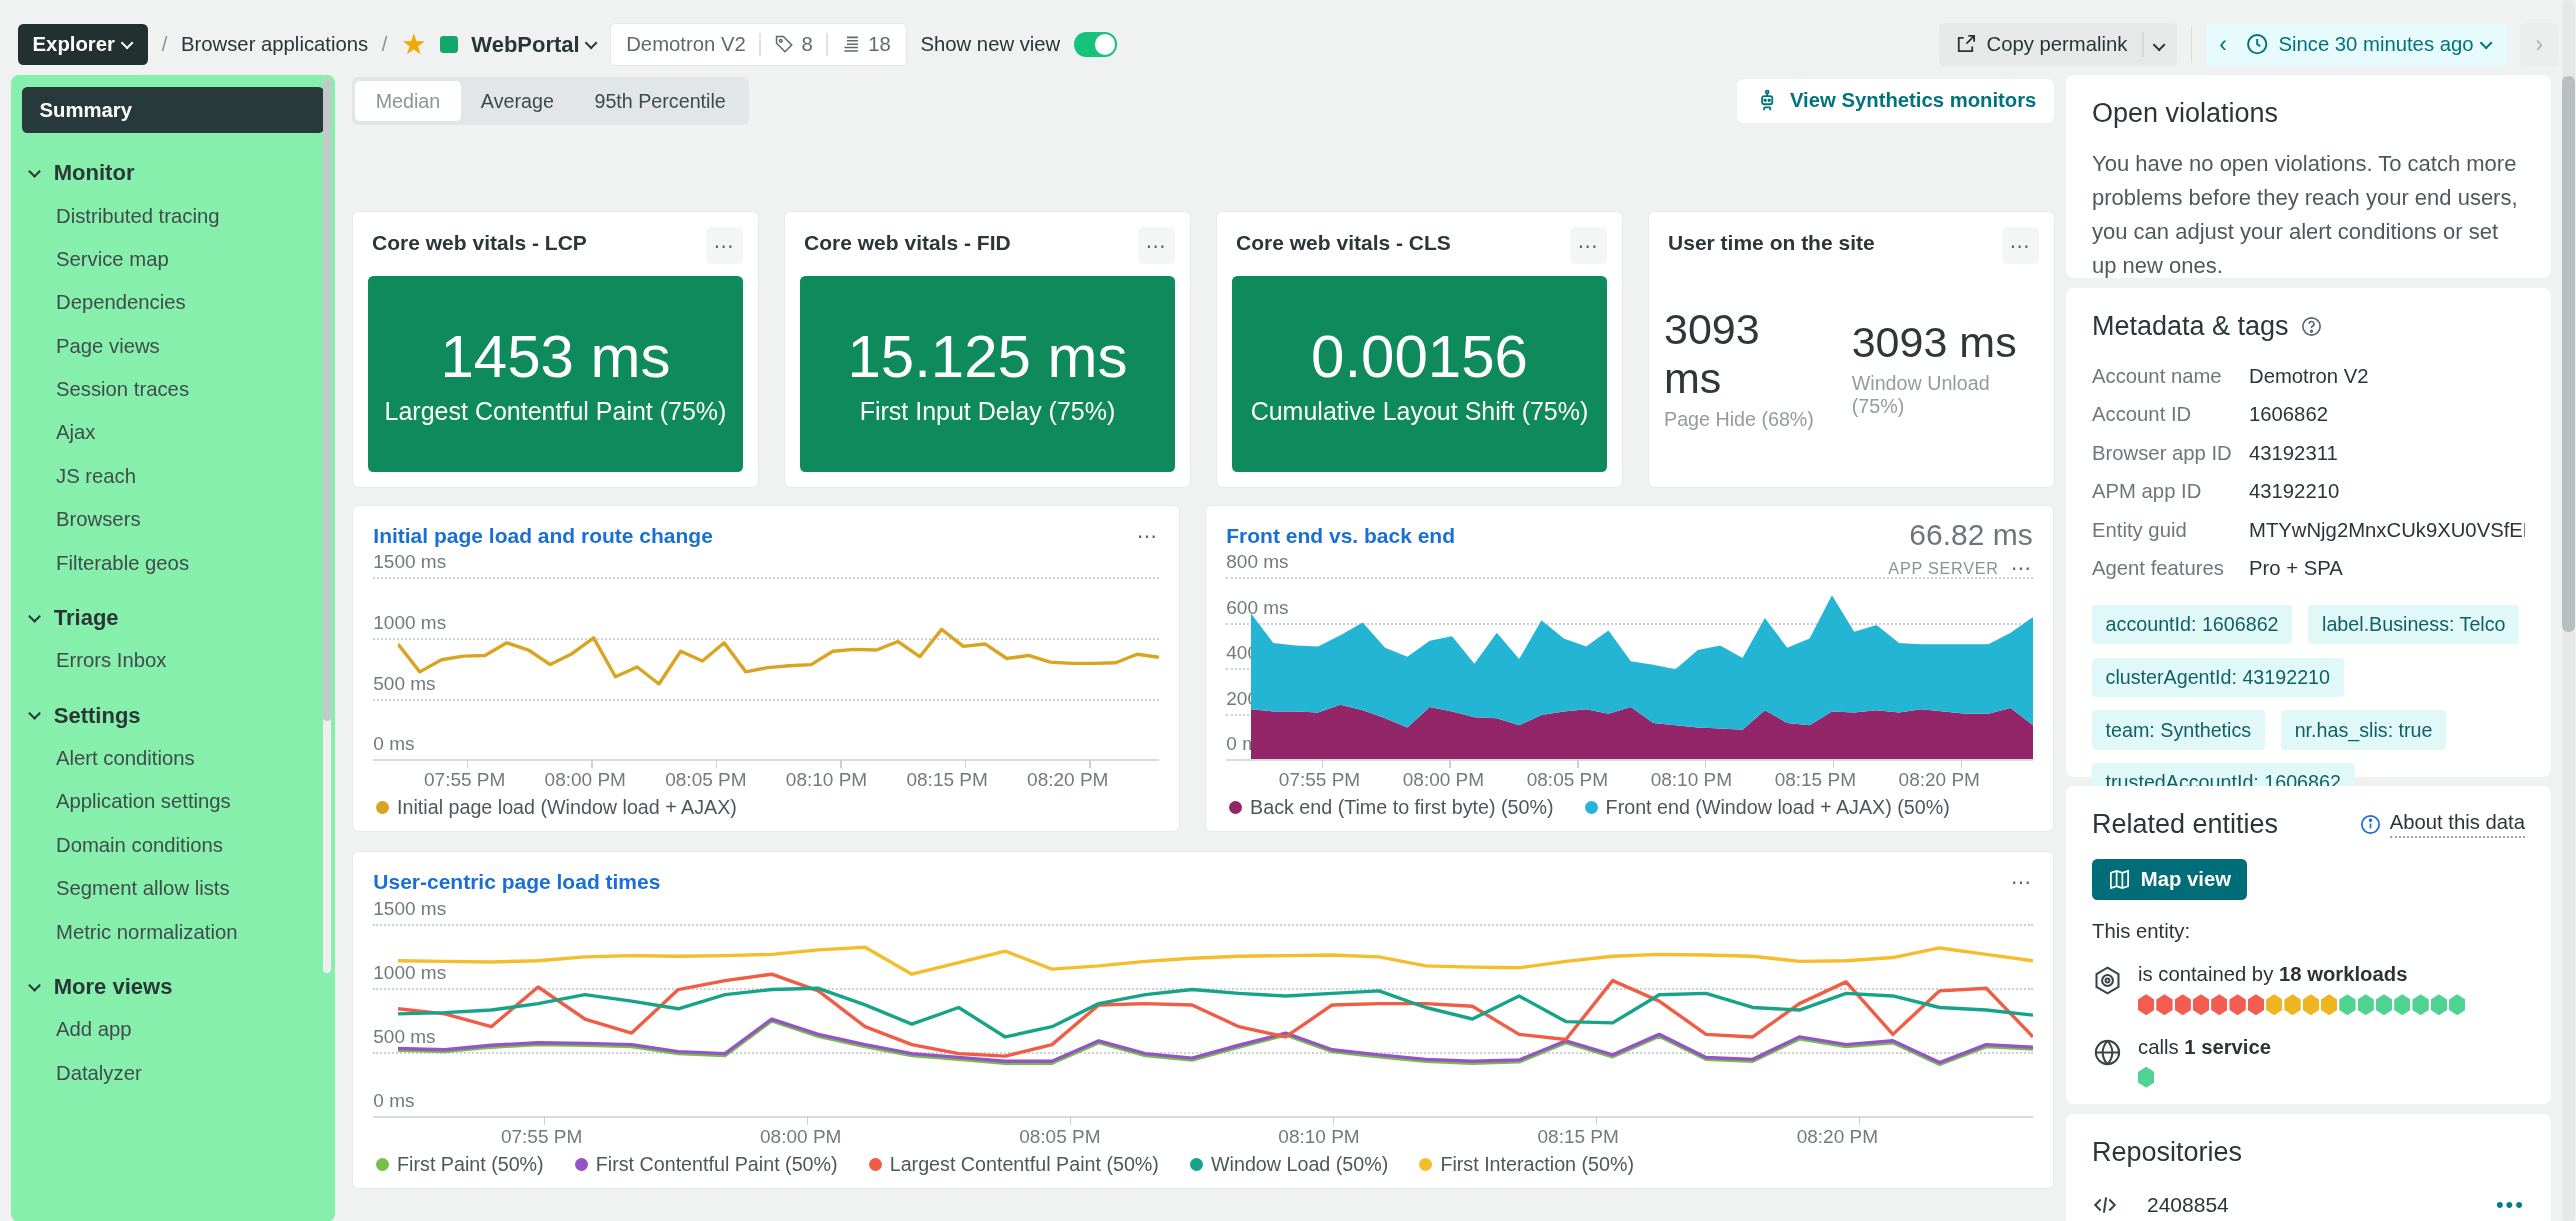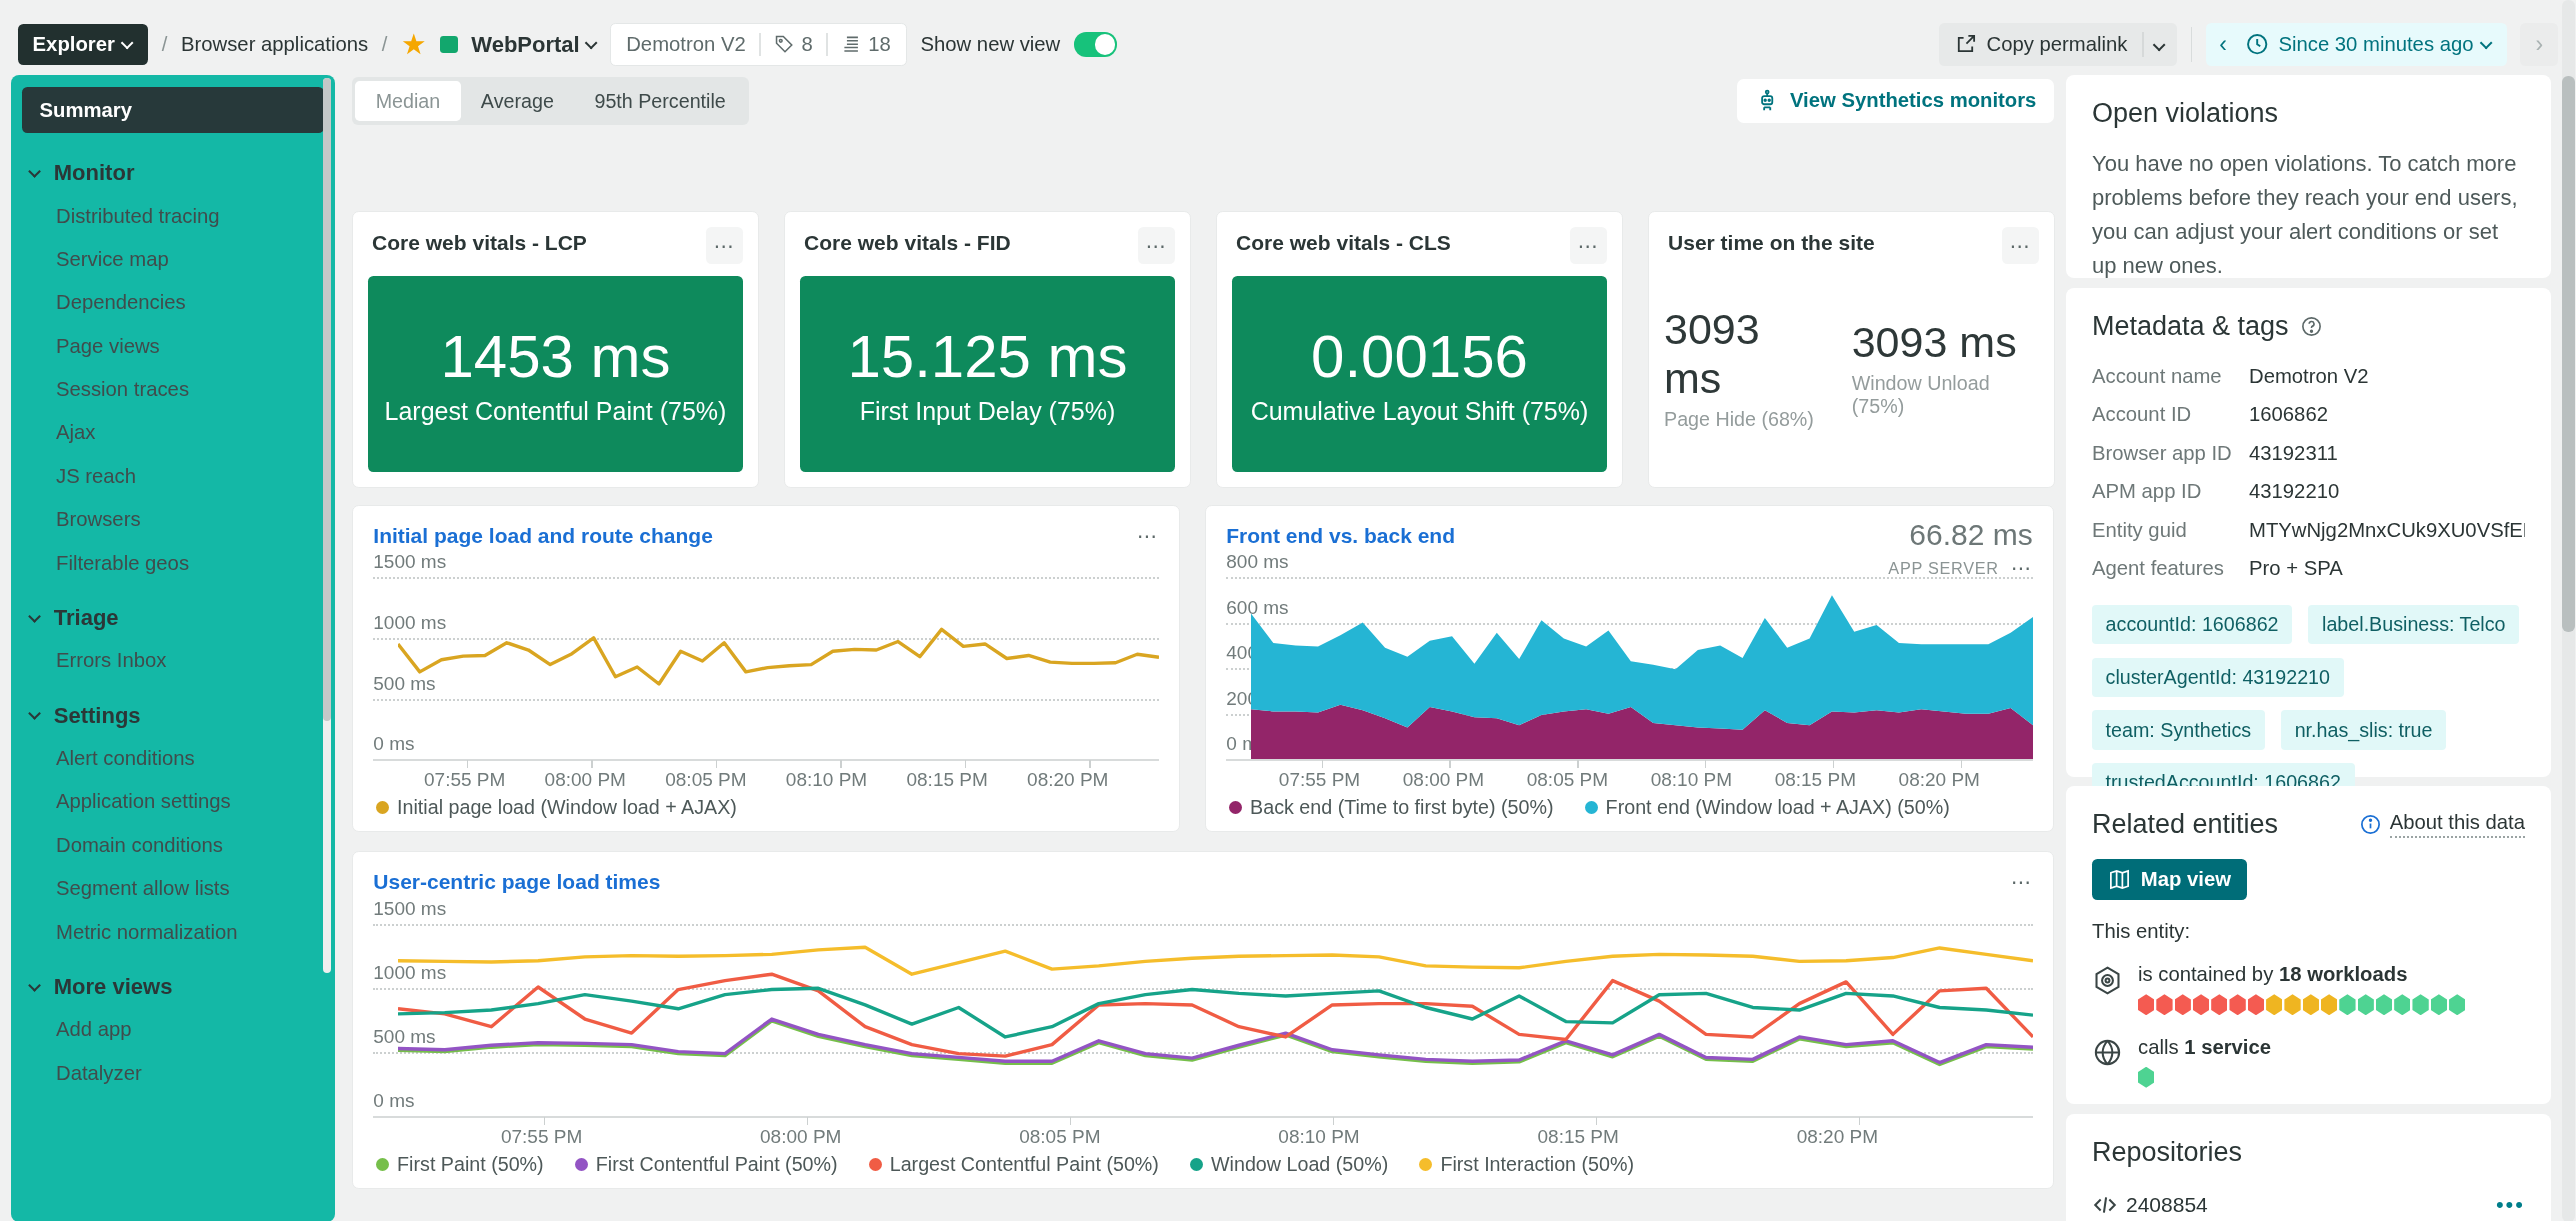--- a/index.html
+++ b/index.html
@@ -26,21 +26,21 @@
   .permalink-sep { width:1.4px; height:24.4px; background:#d6d9d9; }
   .permalink-caret { padding:0 12.2px; }
   .tb-vdiv { width:1.4px; height:35px; background:#d9dcdc; }
   .timepicker { background:#e7fafc; border-radius:5.4px; height:43px; display:flex; align-items:center; color:#00737e; font-size:20.3px; cursor:pointer; }
   .tp-prev { padding:0 13.6px; font-size:23px; }
   .tp-main { display:flex; align-items:center; gap:9.5px; padding:0 15px 0 4.1px; }
   .tp-next { background:#ebecec; color:#a9b2b2; border-radius:5.4px; height:43px; width:38px; display:flex; align-items:center; justify-content:center; font-size:23px; cursor:pointer; }
   .chev { display:inline-block; width:8.8px; height:8.8px; border-left:2px solid currentColor; border-bottom:2px solid currentColor; transform:rotate(-45deg) translateY(-2px); }
 
   
-  .sidebar { position:absolute; left:11px; top:75px; width:324px; height:1147px; background:#14b8a6; border-radius:8.1px; overflow:hidden; }
+  .sidebar { position:absolute; left:11px; top:75px; width:324px; height:1147px; background:#86efac; border-radius:8.1px; overflow:hidden; }
   .sb-scroll { position:absolute; right:4.1px; top:2.7px; width:8.1px; height:895px; background:#efefef; border-radius:4.1px; }
   .sb-thumb { position:absolute; right:4.1px; top:2.7px; width:8.1px; height:643px; background:#c4c8c8; border-radius:4.1px; cursor:pointer; }
   .summary-pill { margin:12.2px 11px 6.8px 11px; background:#27393a; color:#fff; font-size:20.3px; font-weight:600; border-radius:5.4px; padding:11.5px 17.6px; cursor:pointer; }
   .sb-group-h { display:flex; align-items:center; gap:15px; padding:20.3px 0 8.1px 19px; font-size:22px; font-weight:600; color:#2b3737; cursor:pointer; }
   .sb-group-h .chev { border-color:#2b3737; transform:rotate(-45deg); margin-top:-4.1px; }
   .sb-item { padding:10.2px 6.8px 10.2px 45px; font-size:20.3px; color:#404c4c; cursor:pointer; }
 
   
   .main { position:absolute; left:352px; top:75px; width:1702px; height:1147px; }
   .toolbar { display:flex; align-items:center; justify-content:space-between; height:52px; }
@@ -97,21 +97,21 @@
   .about-link .txt { border-bottom:2px dotted #9aa3a3; padding-bottom:1.4px; }
   .mapview-btn { margin-top:19px; background:#006d78; color:#fff; border:none; font-family:inherit; font-size:20.3px; font-weight:600; border-radius:5.4px; padding:8.8px 16.3px; display:inline-flex; align-items:center; gap:9.5px; cursor:pointer; }
   .this-entity { margin-top:20.3px; font-size:20.3px; color:#2b3535; }
   .re-row { margin-top:20.3px; display:flex; gap:15px; }
   .re-row .re-ic { flex:none; margin-top:1.4px; }
   .re-text { font-size:20.3px; color:#2b3535; }
   .re-text b { font-weight:700; }
   .hex-wrap { display:flex; flex-wrap:wrap; gap:2px; margin-top:8.1px; }
   .hex { width:16.3px; height:21px; clip-path:polygon(50% 0,100% 25%,100% 75%,50% 100%,0 75%,0 25%); cursor:pointer; }
   .repo-row { margin-top:24.4px; display:flex; align-items:center; justify-content:space-between; }
-  .repo-left { display:flex; align-items:center; gap:8px; font-size:21px; color:#2b3535; cursor:pointer; }
+  .repo-left { display:flex; align-items:center; gap:29px; font-size:21px; color:#2b3535; cursor:pointer; }
   .repo-dots { color:#007e8a; font-size:22px; letter-spacing:2px; cursor:pointer; }
 
   .page-scroll { position:absolute; right:1.4px; top:0; width:12.2px; height:1222px; background:#e6e8e8; border-radius:6.1px; }
   .page-thumb { position:absolute; right:1.4px; top:76px; width:12.2px; height:556px; background:#b9bfbf; border-radius:6.1px; cursor:pointer; }
 
   .icon-svg { display:block; }
 </style>
 </head>
 <body>
 

